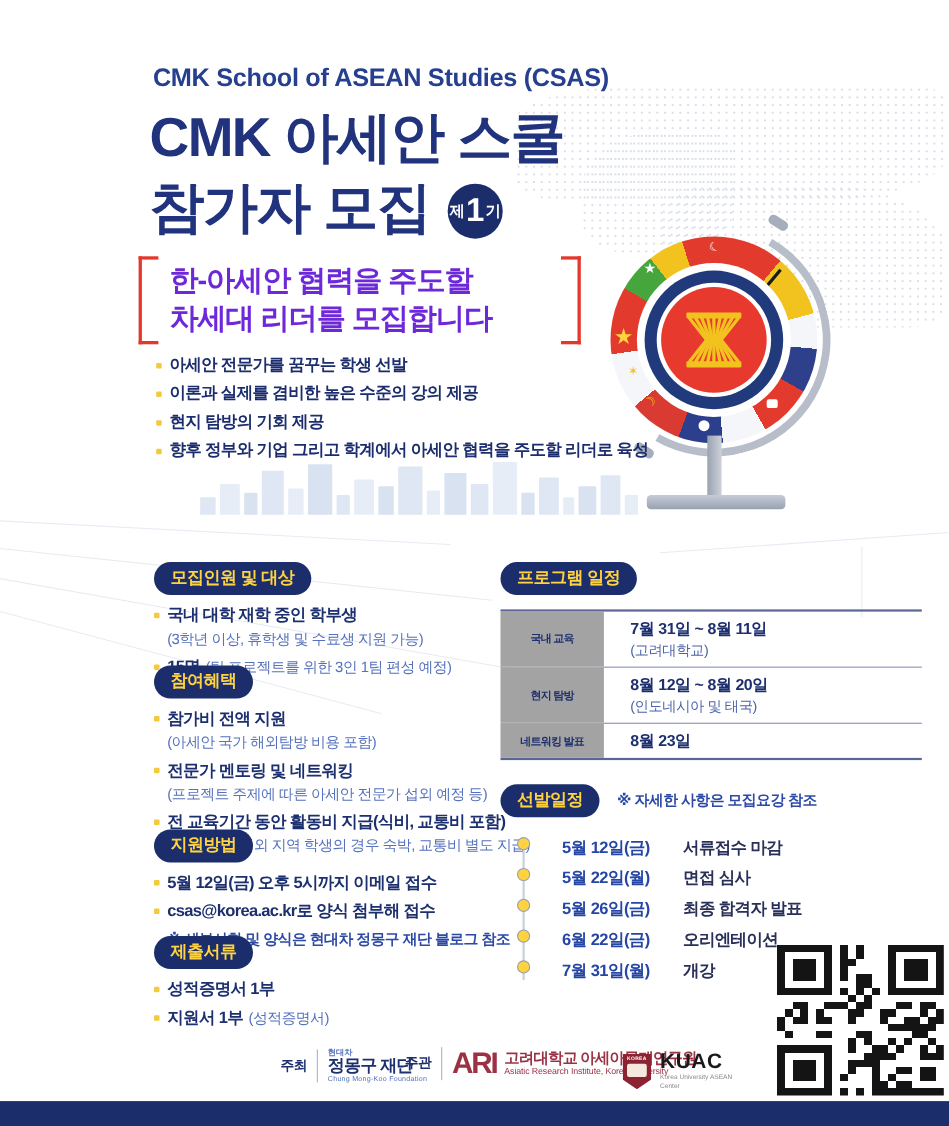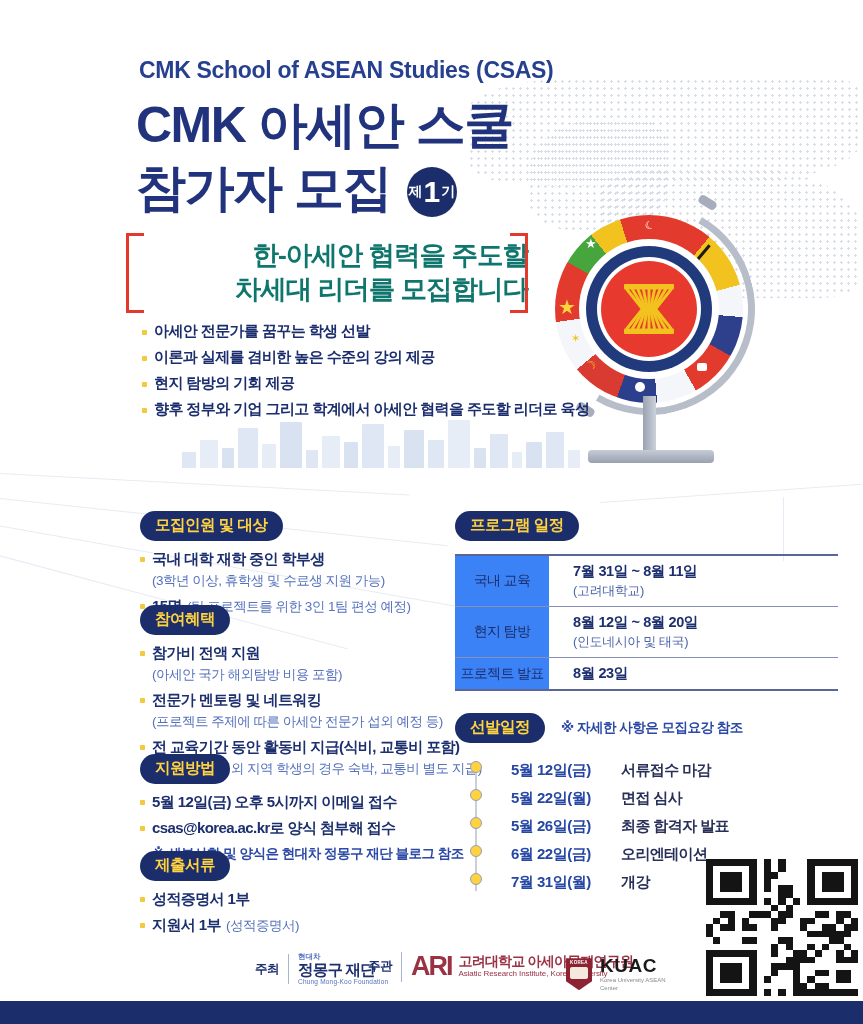--- a/index.html
+++ b/index.html
@@ -28,22 +28,22 @@
          margin-left:16px;margin-top:6px;display:flex;align-items:center;justify-content:center;}
   .badge .sm{font-size:14px;font-weight:700;}
   .badge .num{font-size:30px;font-weight:800;line-height:1;margin:0 1px;}
   
   .slogan{position:absolute;left:126px;top:233px;width:402px;height:80px;z-index:2;
           display:flex;flex-direction:column;justify-content:center;padding-left:28px;box-sizing:border-box;}
   .slogan::before{content:"";position:absolute;left:0;top:0;bottom:0;width:15px;
           border:3px solid #e4382c;border-right:none;}
   .slogan::after{content:"";position:absolute;right:0;top:0;bottom:0;width:15px;
           border:3px solid #e4382c;border-left:none;}
-  .slogan div{font-size:26.5px;font-weight:800;color:#0f766e;letter-spacing:-1px;
-          line-height:1.28;white-space:nowrap;text-align:right;}
+  .slogan div{font-size:26.5px;font-weight:800;color:#6d28d9;letter-spacing:-1px;
+          line-height:1.28;white-space:nowrap;}
   
   .highlights{position:absolute;left:142px;top:322px;z-index:2;list-style:none;margin:0;padding:0;}
   .highlights li{display:flex;align-items:flex-start;margin-bottom:7px;}
   .highlights .mk{width:5px;height:5px;background:#f3c93d;margin:8px 7px 0 0;flex:none;border-radius:1px;}
   .highlights .tx{font-size:15px;font-weight:700;color:#1b2d6d;letter-spacing:-.6px;white-space:nowrap;}
   
   .globe{position:absolute;left:545px;top:200px;width:215px;height:272px;z-index:1;}
   .g-arc{position:absolute;left:-2px;top:3px;width:212px;height:212px;border-radius:50%;
          border:7px solid transparent;border-right-color:#b7bdc9;border-bottom-color:#b7bdc9;
          transform:rotate(-15deg);box-sizing:border-box;}
@@ -65,22 +65,22 @@
   .item .mk{width:5px;height:5px;background:#f3c93d;margin:7px 7px 0 0;flex:none;border-radius:1px;}
   .item .main{font-size:15px;font-weight:700;color:#1c2f6e;letter-spacing:-.6px;white-space:nowrap;}
   .item .sub{font-size:13.5px;font-weight:500;color:#5672bd;letter-spacing:-.5px;white-space:nowrap;}
   .item .sub.block{display:block;margin-top:3px;}
   .item .sub.inline{display:inline;margin-left:5px;}
   .note{font-size:13.5px;font-weight:700;color:#2c49a6;letter-spacing:-.5px;margin:6px 0 0 12px;white-space:nowrap;}
   
   .ptable{margin-top:13px;width:383px;border-top:2px solid #5a6796;border-bottom:2px solid #5a6796;}
   .prow{display:grid;grid-template-columns:94px 1fr;}
   .prow + .prow{border-top:1px solid #8690b4;}
-  .prow .lab{background:#3b82f6;display:flex;align-items:center;justify-content:center;
-        font-size:14px;font-weight:400;color:#1d2f6e;letter-spacing:-.7px;}
+  .prow .lab{background:#a3a3a3;display:flex;align-items:center;justify-content:center;
+        font-size:10px;font-weight:700;color:#1d2f6e;letter-spacing:-.7px;}
   .prow .val{padding:6px 0 6px 24px;}
   .prow .val .v{font-size:14.5px;font-weight:800;color:#1d2f6e;letter-spacing:-.4px;}
   .prow .val .s{font-size:13px;font-weight:500;color:#4d64a8;letter-spacing:-.4px;margin-top:1px;}
   .ptable-note{margin-top:10px;font-size:13px;font-weight:700;color:#2c49a6;letter-spacing:-.6px;white-space:nowrap;}
   
   .sel-head{display:flex;align-items:center;}
   .sel-note{margin-left:16px;font-size:13.5px;font-weight:700;color:#2c49a6;letter-spacing:-.5px;white-space:nowrap;}
   .timeline{position:relative;margin-top:18px;}
   .tl-line{position:absolute;left:20px;top:8px;bottom:10px;width:2px;background:#c9cfdb;}
   .tl-row{display:flex;align-items:flex-start;height:28px;position:relative;}
@@ -291,21 +291,21 @@
           </div>
         </div>
         <div class="prow">
           <div class="lab">현지 탐방</div>
           <div class="val">
             <div class="v">8월 12일 ~ 8월 20일</div>
             <div class="s">(인도네시아 및 태국)</div>
           </div>
         </div>
         <div class="prow">
-          <div class="lab">프로젝트 발표</div>
+          <div class="lab">네트워킹 발표</div>
           <div class="val">
             <div class="v">8월 23일</div>
           </div>
         </div>
       </div>
   </div>
 
   <div class="sec" style="left:455px;top:713px;width:383px;">
     <div class="sel-head">
       <span class="pill">선발일정</span>

